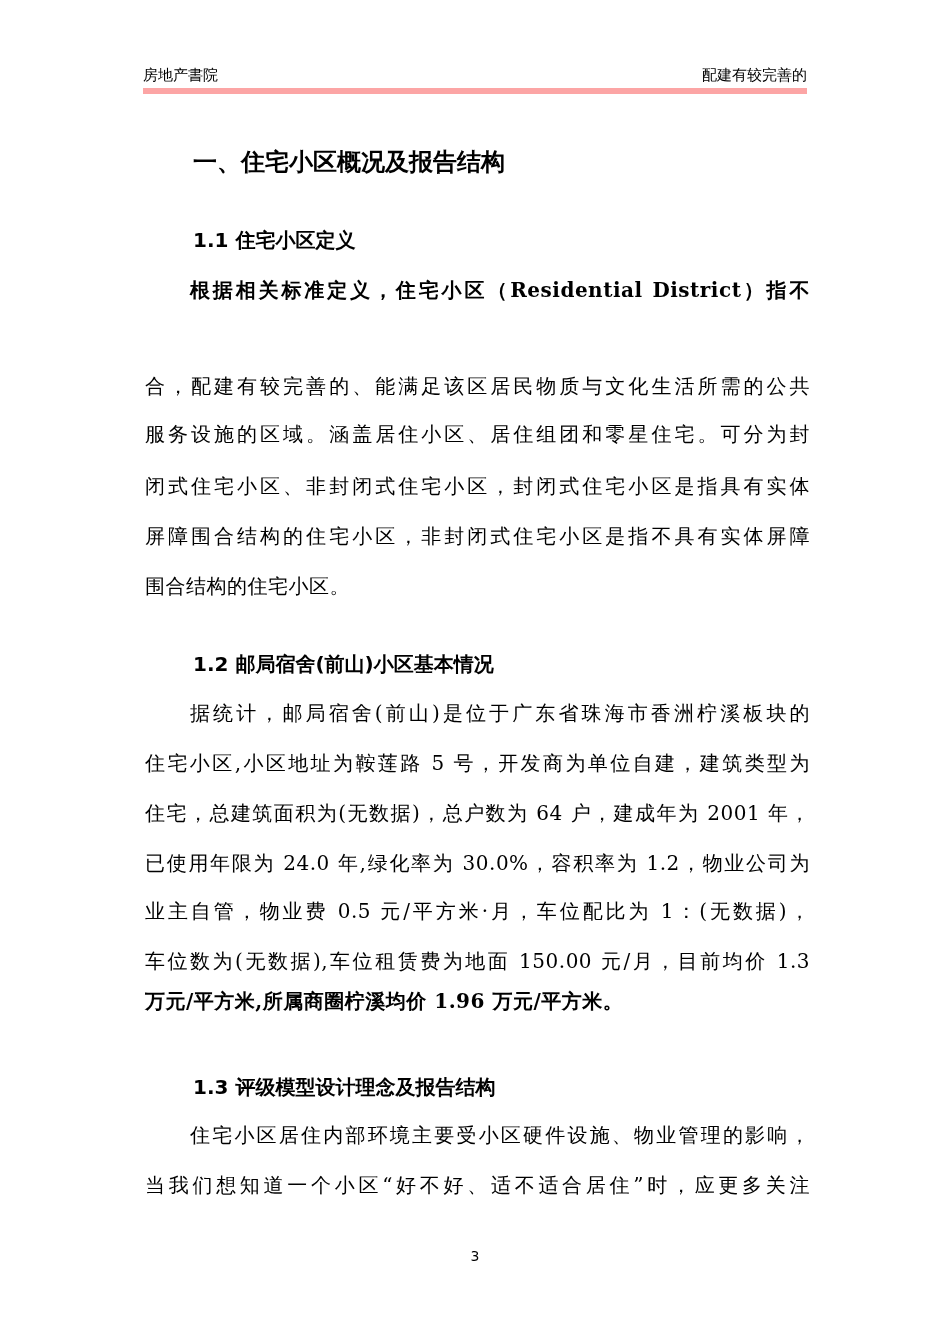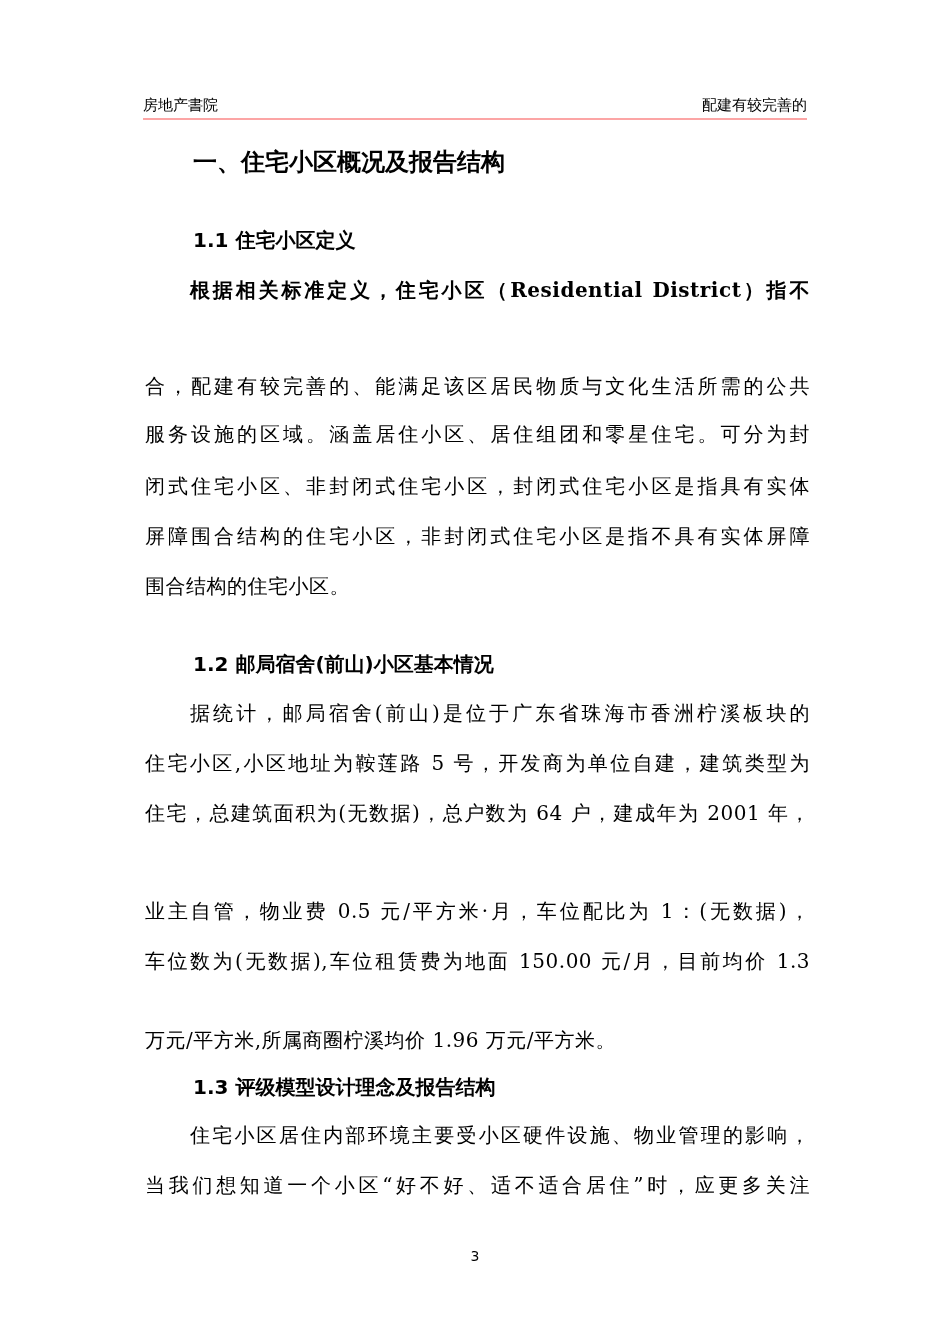--- a/index.html
+++ b/index.html
@@ -1,18 +1,18 @@
 <!DOCTYPE html>
 <html><head>
   <meta charset="utf-8">
   <style>
     html, body { margin: 0; padding: 0; background: #ffffff; }
     body { width: 950px; height: 1344px; position: relative; overflow: hidden; color: #000; }
     .page { position: absolute; left: 0; top: 0; width: 950px; height: 1344px; background: #fff; }
-    .header { position: absolute; left: 143px; top: 64px; width: 664px; height: 24px; border-bottom: 2px solid #fca5a5; margin-top: 30px; }
+    .header { position: absolute; left: 143px; top: 64px; width: 664px; height: 24px; border-bottom: 6px solid #fca5a5; }
     .header-left { position: absolute; left: 0; top: 2px; font-family: "DejaVu Sans", sans-serif; font-size: 15px; }
     .header-right { position: absolute; right: 0; top: 2px; font-family: "DejaVu Sans", sans-serif; font-size: 15px; }
     .h1 { position: absolute; left: 193px; top: 146px; font-family: Liberation Sans, sans-serif; font-size: 24px; font-weight: bold; white-space: nowrap; }
     .h2 { position: absolute; left: 193px; font-family: "DejaVu Sans", sans-serif; font-size: 20px; font-weight: bold; white-space: nowrap; margin-top: 14px; }
     .line { position: absolute; left: 145px; width: 665px; font-family: "DejaVu Serif", serif; font-size: 20px; white-space: nowrap; text-align: justify; text-align-last: justify; letter-spacing: 0.5px; }
     .line.first { left: 190px; width: 620px; }
     .line.last { text-align-last: left; }
     .page-number { position: absolute; left: 0; width: 950px; top: 1248px; text-align: center; font-family: "DejaVu Sans", sans-serif; font-size: 14px; }
   </style>
 </head>
@@ -32,22 +32,23 @@
   <div class="line" style="top:373px;">合，配建有较完善的、能满足该区居民物质与文化生活所需的公共</div>
   <div class="line" style="top:421px;">服务设施的区域。涵盖居住小区、居住组团和零星住宅。可分为封</div>
   <div class="line" style="top:473px;">闭式住宅小区、非封闭式住宅小区，封闭式住宅小区是指具有实体</div>
   <div class="line" style="top:523px;">屏障围合结构的住宅小区，非封闭式住宅小区是指不具有实体屏障</div>
   <div class="line last" style="top:573px;">围合结构的住宅小区。</div>
 
   <div class="h2" style="top:637px;">1.2 邮局宿舍(前山)小区基本情况</div>
   <div class="line first" style="top:700px;">据统计，邮局宿舍(前山)是位于广东省珠海市香洲柠溪板块的</div>
   <div class="line" style="top:750px;">住宅小区,小区地址为鞍莲路 5 号，开发商为单位自建，建筑类型为</div>
   <div class="line" style="top:800px;">住宅，总建筑面积为(无数据)，总户数为 64 户，建成年为 2001 年，</div>
+  <div class="line" style="top:850px;">已使用年限为 24.0 年,绿化率为 30.0%，容积率为 1.2，物业公司为</div>
   <div class="line" style="top:898px;">业主自管，物业费 0.5 元/平方米·月，车位配比为 1：(无数据)，</div>
   <div class="line" style="top:948px;">车位数为(无数据),车位租赁费为地面 150.00 元/月，目前均价 1.3</div>
-  <div class="line last" style="top:1027px;">万元/平方米,所属商圈柠溪均价 1.96 万元/平方米。</div>
+  <div class="line last" style="top:988px;font-weight:bold;">万元/平方米,所属商圈柠溪均价 1.96 万元/平方米。</div>
 
   <div class="h2" style="top:1060px;">1.3 评级模型设计理念及报告结构</div>
   <div class="line first" style="top:1122px;">住宅小区居住内部环境主要受小区硬件设施、物业管理的影响，</div>
   <div class="line" style="top:1172px;">当我们想知道一个小区“好不好、适不适合居住”时，应更多关注</div>
 
   <div class="page-number">3</div>
 </div>
 
 </body></html>

